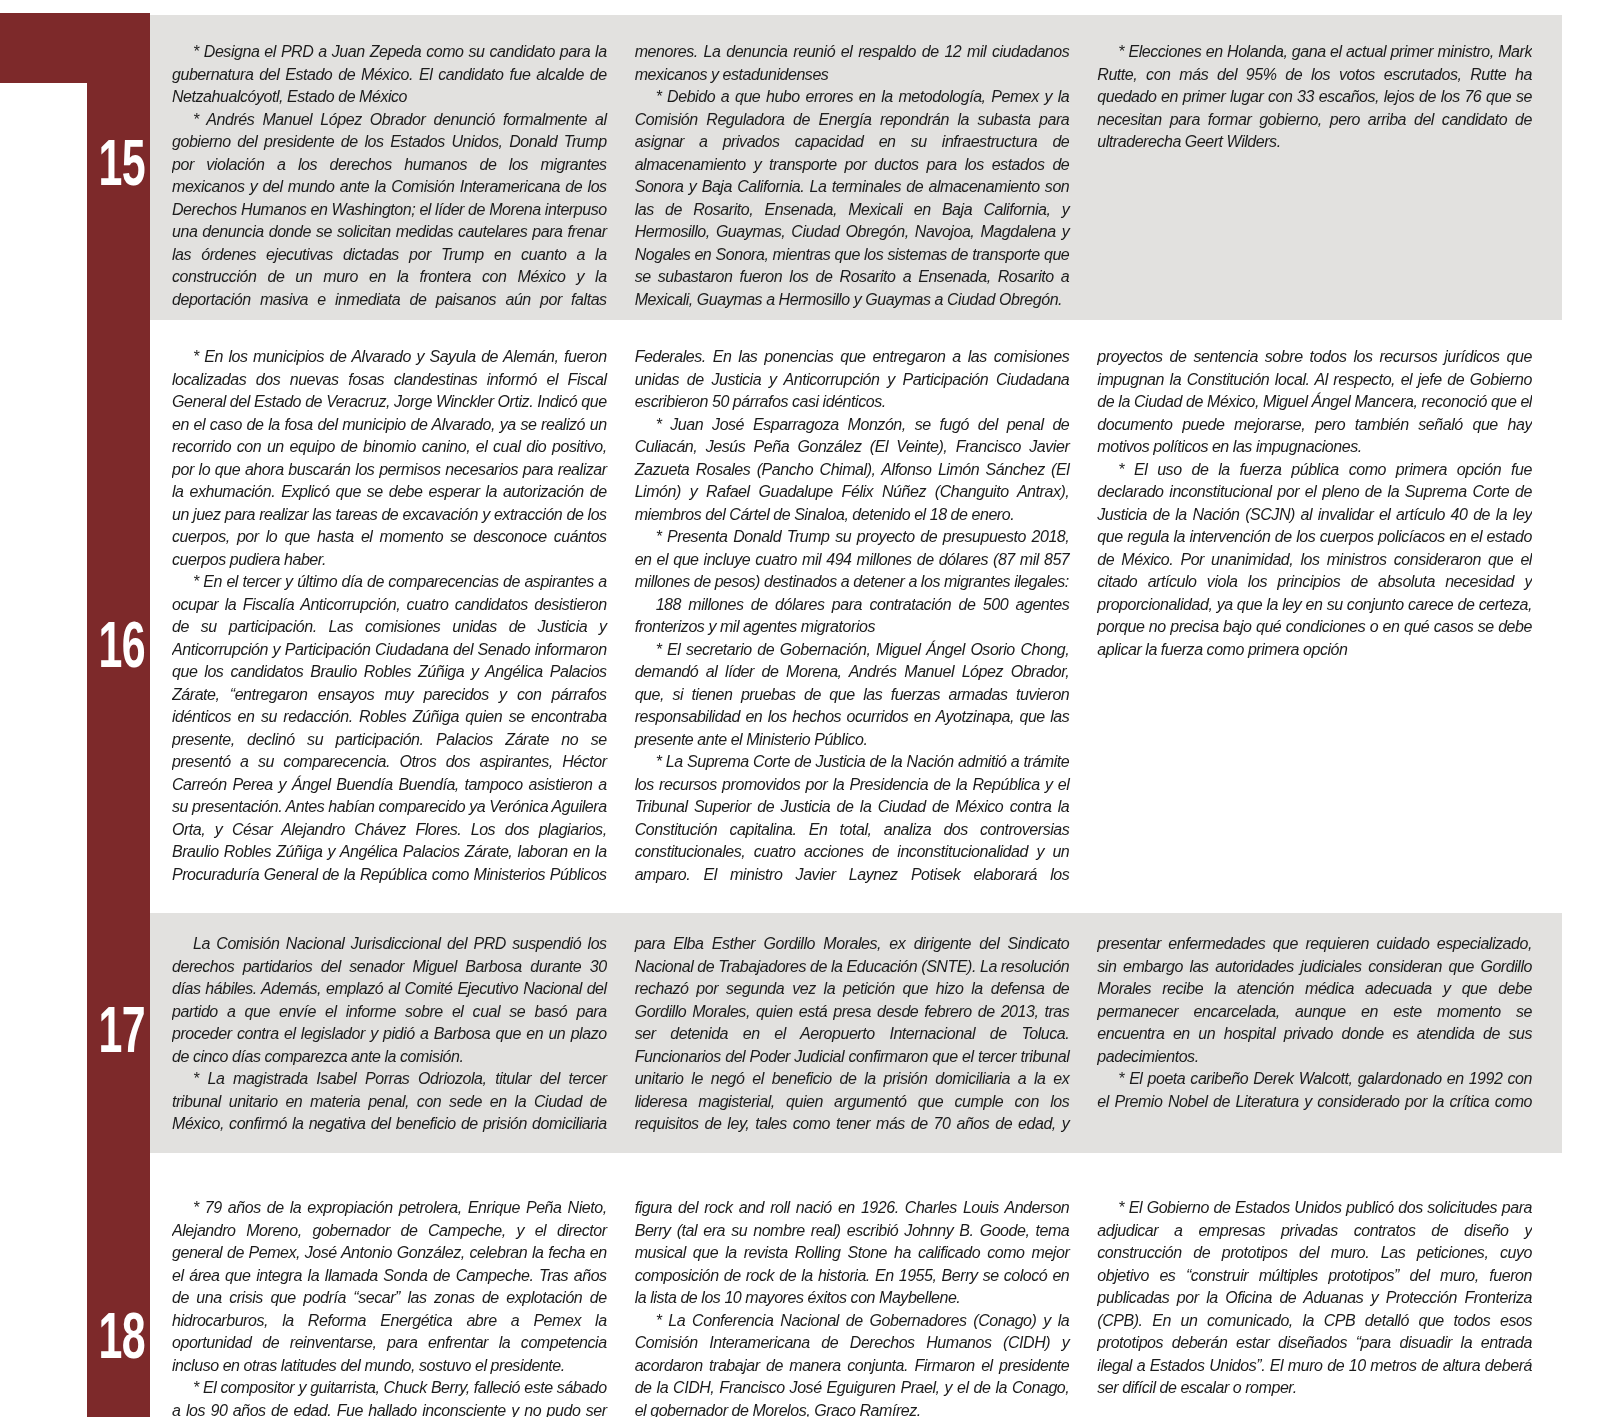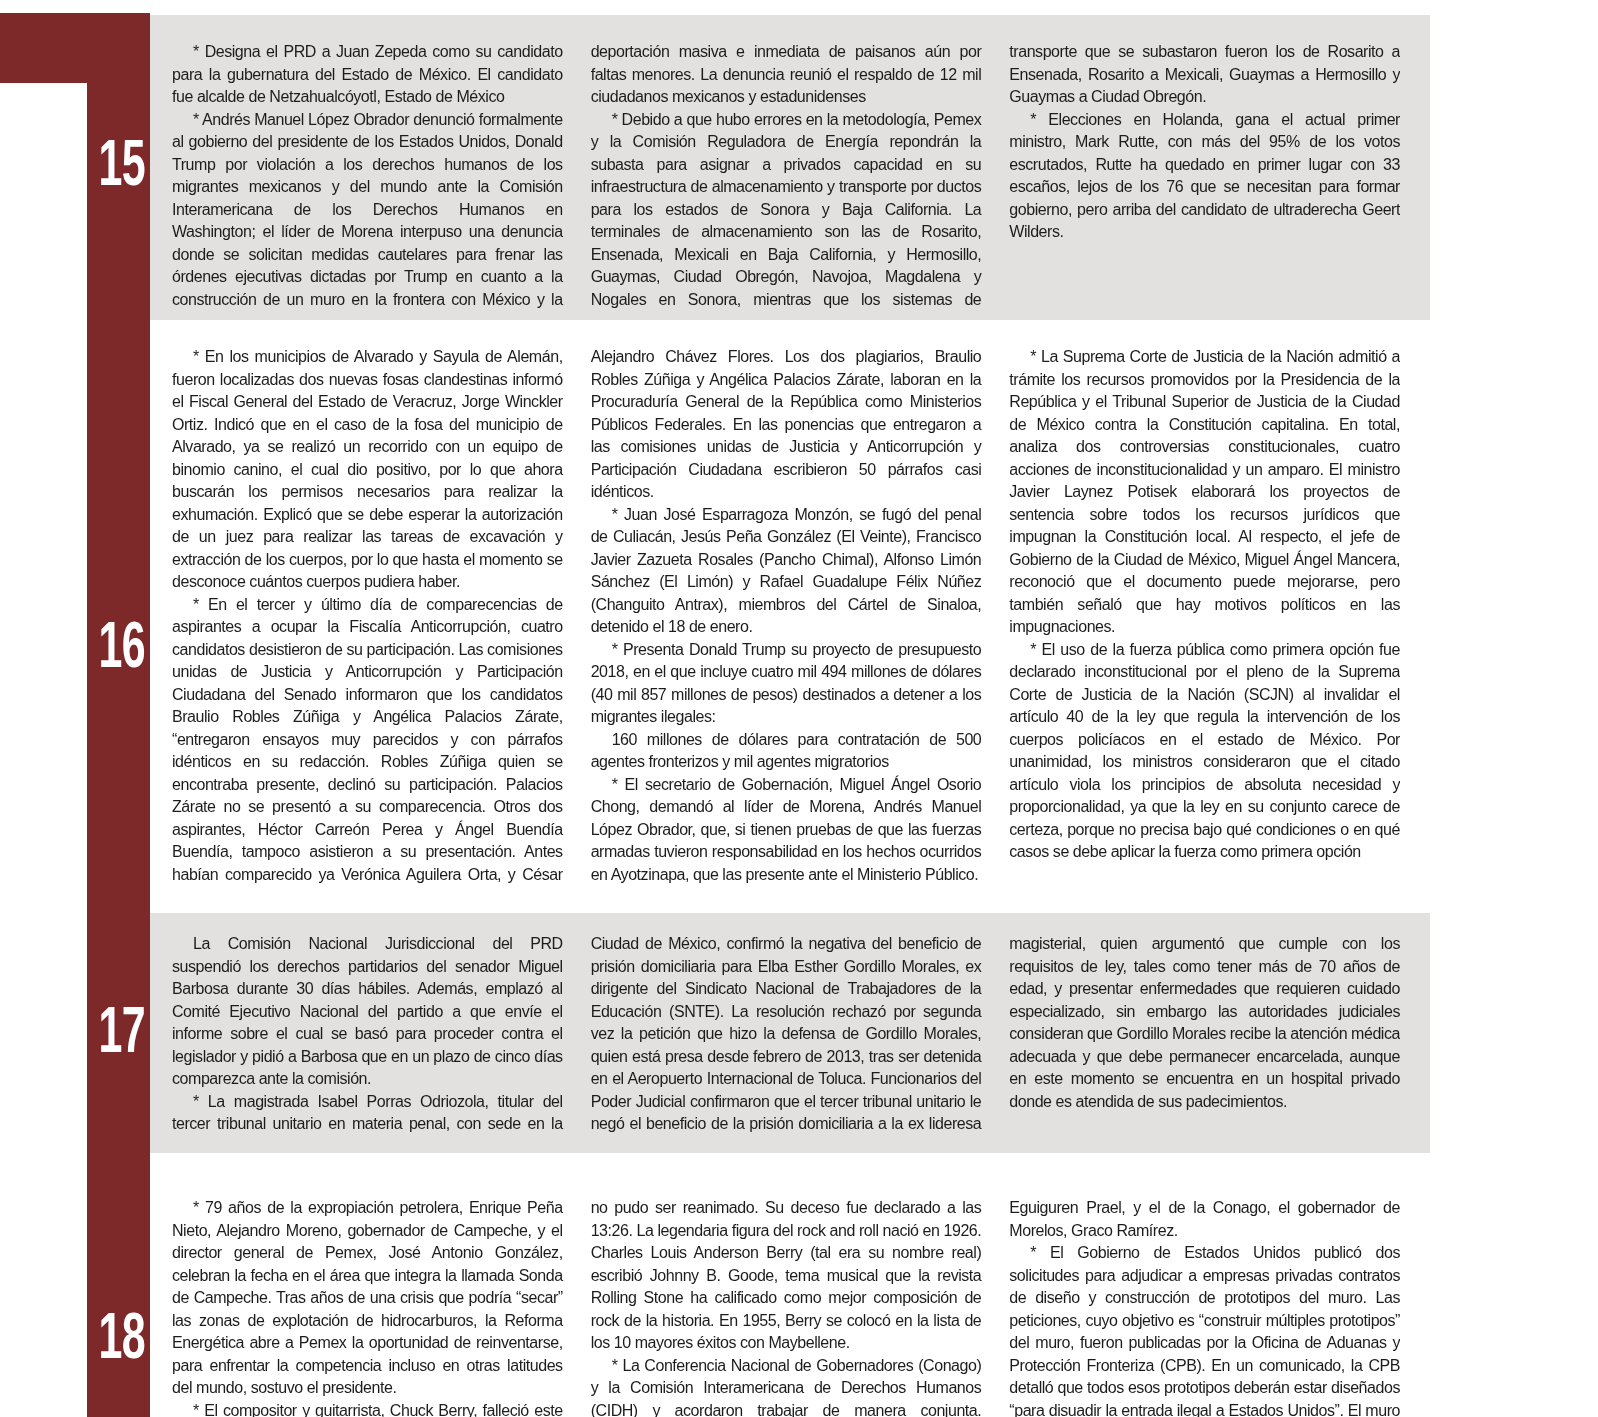--- a/index.html
+++ b/index.html
@@ -20,22 +20,23 @@
     text-align:right;color:#ffffff;font-weight:bold;
     font-size:65px;line-height:1;letter-spacing:-1px;
     transform:scaleX(0.66);transform-origin:right center;
   }
   .day-0{top:130px}
   .day-1{top:612px}
   .day-2{top:997px}
   .day-3{top:1303px}
   
   .block{
-    position:absolute;left:150px;width:1280px;
+    position:absolute;left:150px;width:1412px;
     box-sizing:border-box;
+    font-style:italic;
   }
   .block.gray{background:#e2e1df;}
   .s0{top:15px;height:305px;padding:26px 30px 0 22px;}
   .s1{top:320px;height:598px;padding:26px 30px 0 22px;}
   .s2{top:913px;height:240px;padding:20px 30px 8px 22px;}
   .s3{top:1187px;height:262px;padding:10px 30px 0 22px;}
   .cols{
     column-count:3;column-gap:28px;column-fill:auto;
     overflow:hidden;
   }
@@ -72,22 +73,22 @@
         <p>* Debido a que hubo errores en la metodología, Pemex y la Comisión Reguladora de Energía repondrán la subasta para asignar a privados capacidad en su infraestructura de almacenamiento y transporte por ductos para los estados de Sonora y Baja California. La terminales de almacenamiento son las de Rosarito, Ensenada, Mexicali en Baja California, y Hermosillo, Guaymas, Ciudad Obregón, Navojoa, Magdalena y Nogales en Sonora, mientras que los sistemas de transporte que se subastaron fueron los de Rosarito a Ensenada, Rosarito a Mexicali, Guaymas a Hermosillo y Guaymas a Ciudad Obregón.</p>
         <p>* Elecciones en Holanda,  gana el actual primer ministro, Mark Rutte, con más del 95% de los votos escrutados, Rutte ha quedado en primer lugar con 33 escaños, lejos de los 76 que se necesitan para formar gobierno, pero arriba del candidato de ultraderecha Geert Wilders.</p>
       </div>
   </section>
 
   <section class="block s1">
     <div class="cols">
         <p>* En los municipios de Alvarado y Sayula de Alemán, fueron localizadas dos nuevas fosas clandestinas informó el Fiscal General del Estado de Veracruz, Jorge Winckler Ortiz. Indicó que en el caso de la fosa del municipio de Alvarado, ya se realizó un recorrido con un equipo de binomio canino, el cual dio positivo, por lo que ahora buscarán los permisos necesarios para realizar la exhumación. Explicó que se debe esperar la autorización de un juez para realizar las tareas de excavación y extracción de los cuerpos, por lo que hasta el momento se desconoce cuántos cuerpos pudiera haber.</p>
         <p>* En el tercer y último día de comparecencias de aspirantes a ocupar la Fiscalía Anticorrupción, cuatro candidatos desistieron de su participación. Las comisiones unidas de Justicia y Anticorrupción y Participación Ciudadana del Senado informaron que los candidatos Braulio Robles Zúñiga y Angélica Palacios Zárate, “entregaron ensayos muy parecidos y con párrafos idénticos en su redacción. Robles Zúñiga quien se encontraba presente, declinó su participación. Palacios Zárate no se presentó a su comparecencia. Otros dos aspirantes, Héctor Carreón Perea y Ángel Buendía Buendía, tampoco asistieron a su presentación. Antes habían comparecido ya Verónica Aguilera Orta, y César Alejandro Chávez Flores. Los dos plagiarios, Braulio Robles Zúñiga y Angélica Palacios Zárate, laboran en la Procuraduría General de la República como Ministerios Públicos Federales. En las ponencias que entregaron a las comisiones unidas de Justicia y Anticorrupción y Participación Ciudadana escribieron 50 párrafos casi idénticos.</p>
         <p>* Juan José Esparragoza Monzón, se fugó del penal de Culiacán, Jesús Peña González (El Veinte), Francisco Javier Zazueta Rosales (Pancho Chimal), Alfonso Limón Sánchez (El Limón) y Rafael Guadalupe Félix Núñez (Changuito Antrax), miembros del Cártel de Sinaloa, detenido el 18 de enero.</p>
-        <p>* Presenta Donald Trump su proyecto de presupuesto 2018, en el que incluye cuatro mil 494 millones de dólares (40 mil 857 millones de pesos) destinados a detener a los migrantes ilegales:</p>
-        <p>160 millones de dólares para contratación de 500 agentes fronterizos y mil agentes migratorios</p>
+        <p>* Presenta Donald Trump su proyecto de presupuesto 2018, en el que incluye cuatro mil 494 millones de dólares (87 mil 857 millones de pesos) destinados a detener a los migrantes ilegales:</p>
+        <p>188 millones de dólares para contratación de 500 agentes fronterizos y mil agentes migratorios</p>
         <p>* El secretario de Gobernación, Miguel Ángel Osorio Chong, demandó al líder de Morena, Andrés Manuel López Obrador, que, si tienen pruebas de que las fuerzas armadas tuvieron responsabilidad en los hechos ocurridos en Ayotzinapa, que las presente ante el Ministerio Público.</p>
         <p>* La Suprema Corte de Justicia de la Nación admitió a trámite los recursos promovidos por la Presidencia de la República y el Tribunal Superior de Justicia de la Ciudad de México contra la Constitución capitalina. En total, analiza dos controversias constitucionales, cuatro acciones de inconstitucionalidad y un amparo. El ministro Javier Laynez Potisek elaborará los proyectos de sentencia sobre todos los recursos jurídicos que impugnan la Constitución local. Al respecto, el jefe de Gobierno de la Ciudad de México, Miguel Ángel Mancera, reconoció que el documento puede mejorarse, pero también señaló que hay motivos políticos en las impugnaciones.</p>
         <p>* El uso de la fuerza pública como primera opción fue declarado inconstitucional por el pleno de la Suprema Corte de Justicia de la Nación (SCJN) al invalidar el artículo 40 de la ley que regula la intervención de los cuerpos policíacos en el estado de México. Por unanimidad, los ministros consideraron que el citado artículo viola los principios de absoluta necesidad y proporcionalidad, ya que la ley en su conjunto carece de certeza, porque no precisa bajo qué condiciones o en qué casos se debe aplicar la fuerza como primera opción</p>
       </div>
   </section>
 
   <section class="block gray s2">
     <div class="cols">
         <p>La Comisión Nacional Jurisdiccional del PRD suspendió los derechos partidarios del senador Miguel Barbosa durante 30 días hábiles. Además, emplazó al Comité Ejecutivo Nacional del partido a que envíe el informe sobre el cual se basó para proceder contra el legislador y pidió a Barbosa que en un plazo de cinco días comparezca ante la comisión.</p>
         <p>* La magistrada Isabel Porras Odriozola, titular del tercer tribunal unitario en materia penal, con sede en la Ciudad de México, confirmó la negativa del beneficio de prisión domiciliaria para Elba Esther Gordillo Morales, ex dirigente del Sindicato Nacional de Trabajadores de la Educación (SNTE). La resolución rechazó por segunda vez la petición que hizo la defensa de Gordillo Morales, quien está presa desde febrero de 2013, tras ser detenida en el Aeropuerto Internacional de Toluca. Funcionarios del Poder Judicial confirmaron que el tercer tribunal unitario le negó el beneficio de la prisión domiciliaria a la ex lideresa magisterial, quien argumentó que cumple con los requisitos de ley, tales como tener más de 70 años de edad, y presentar enfermedades que requieren cuidado especializado, sin embargo las autoridades judiciales consideran que Gordillo Morales recibe la atención médica adecuada y que debe permanecer encarcelada, aunque en este momento se encuentra en un hospital privado donde es atendida de sus padecimientos.</p>

